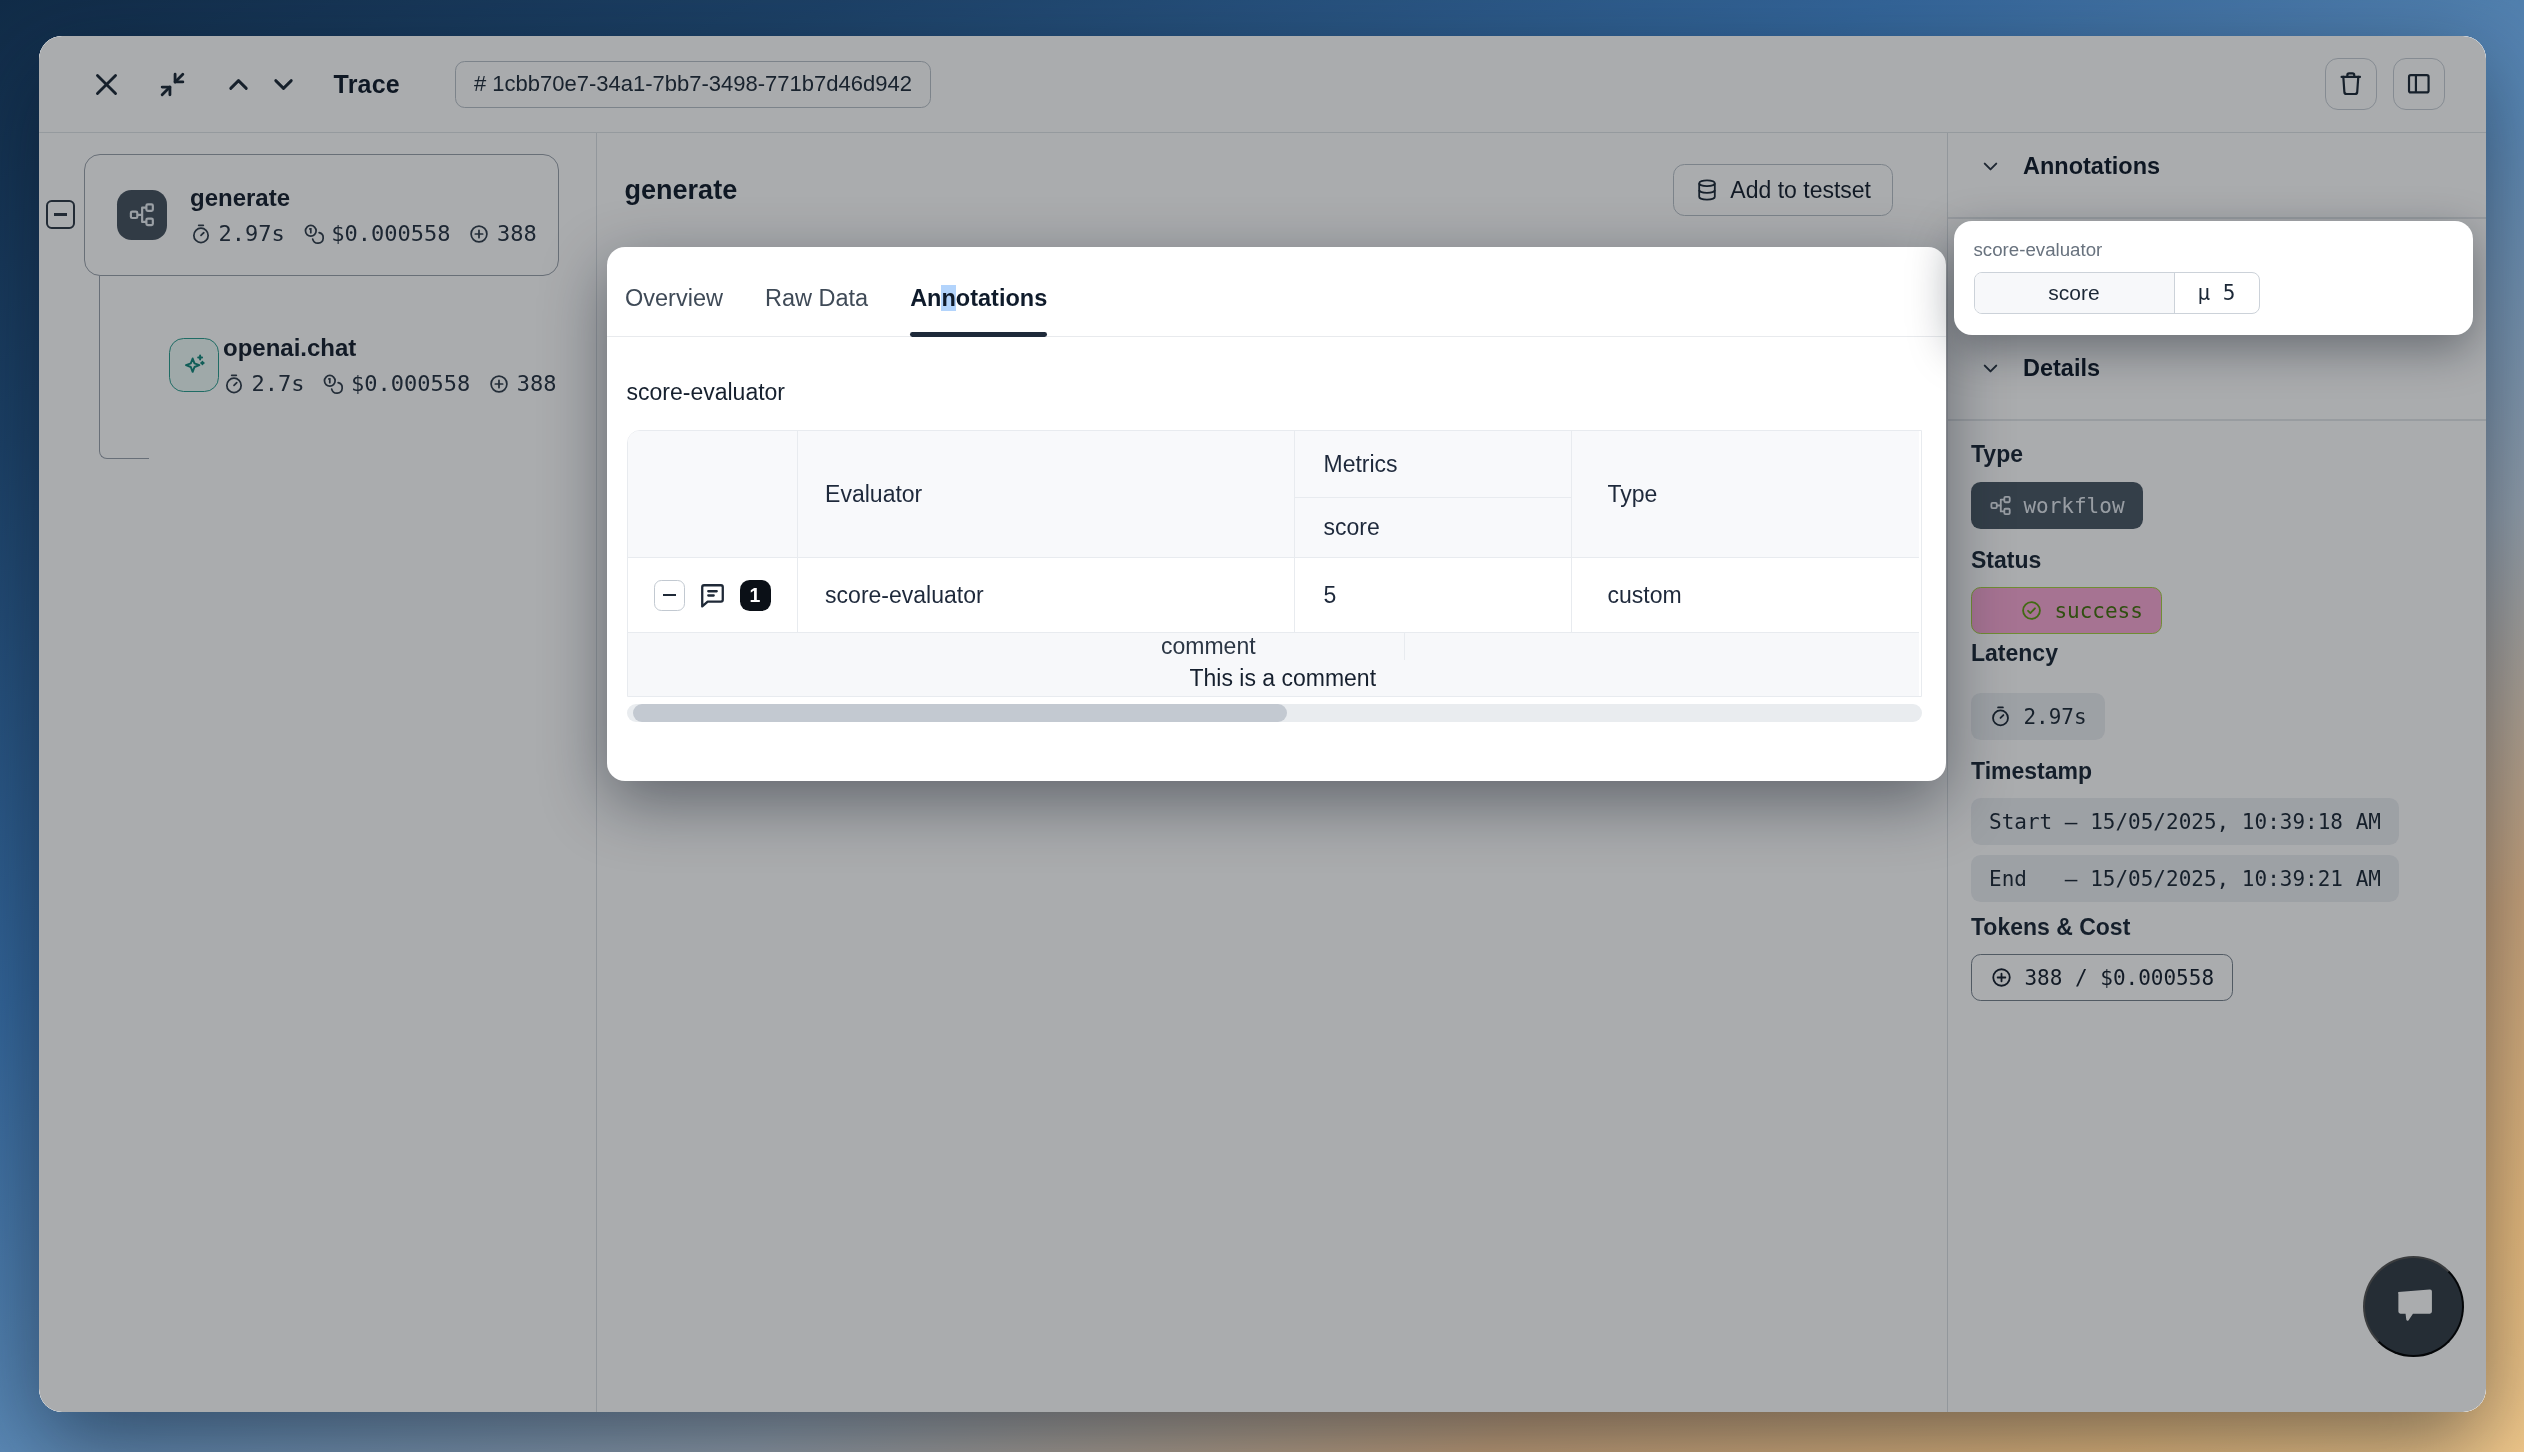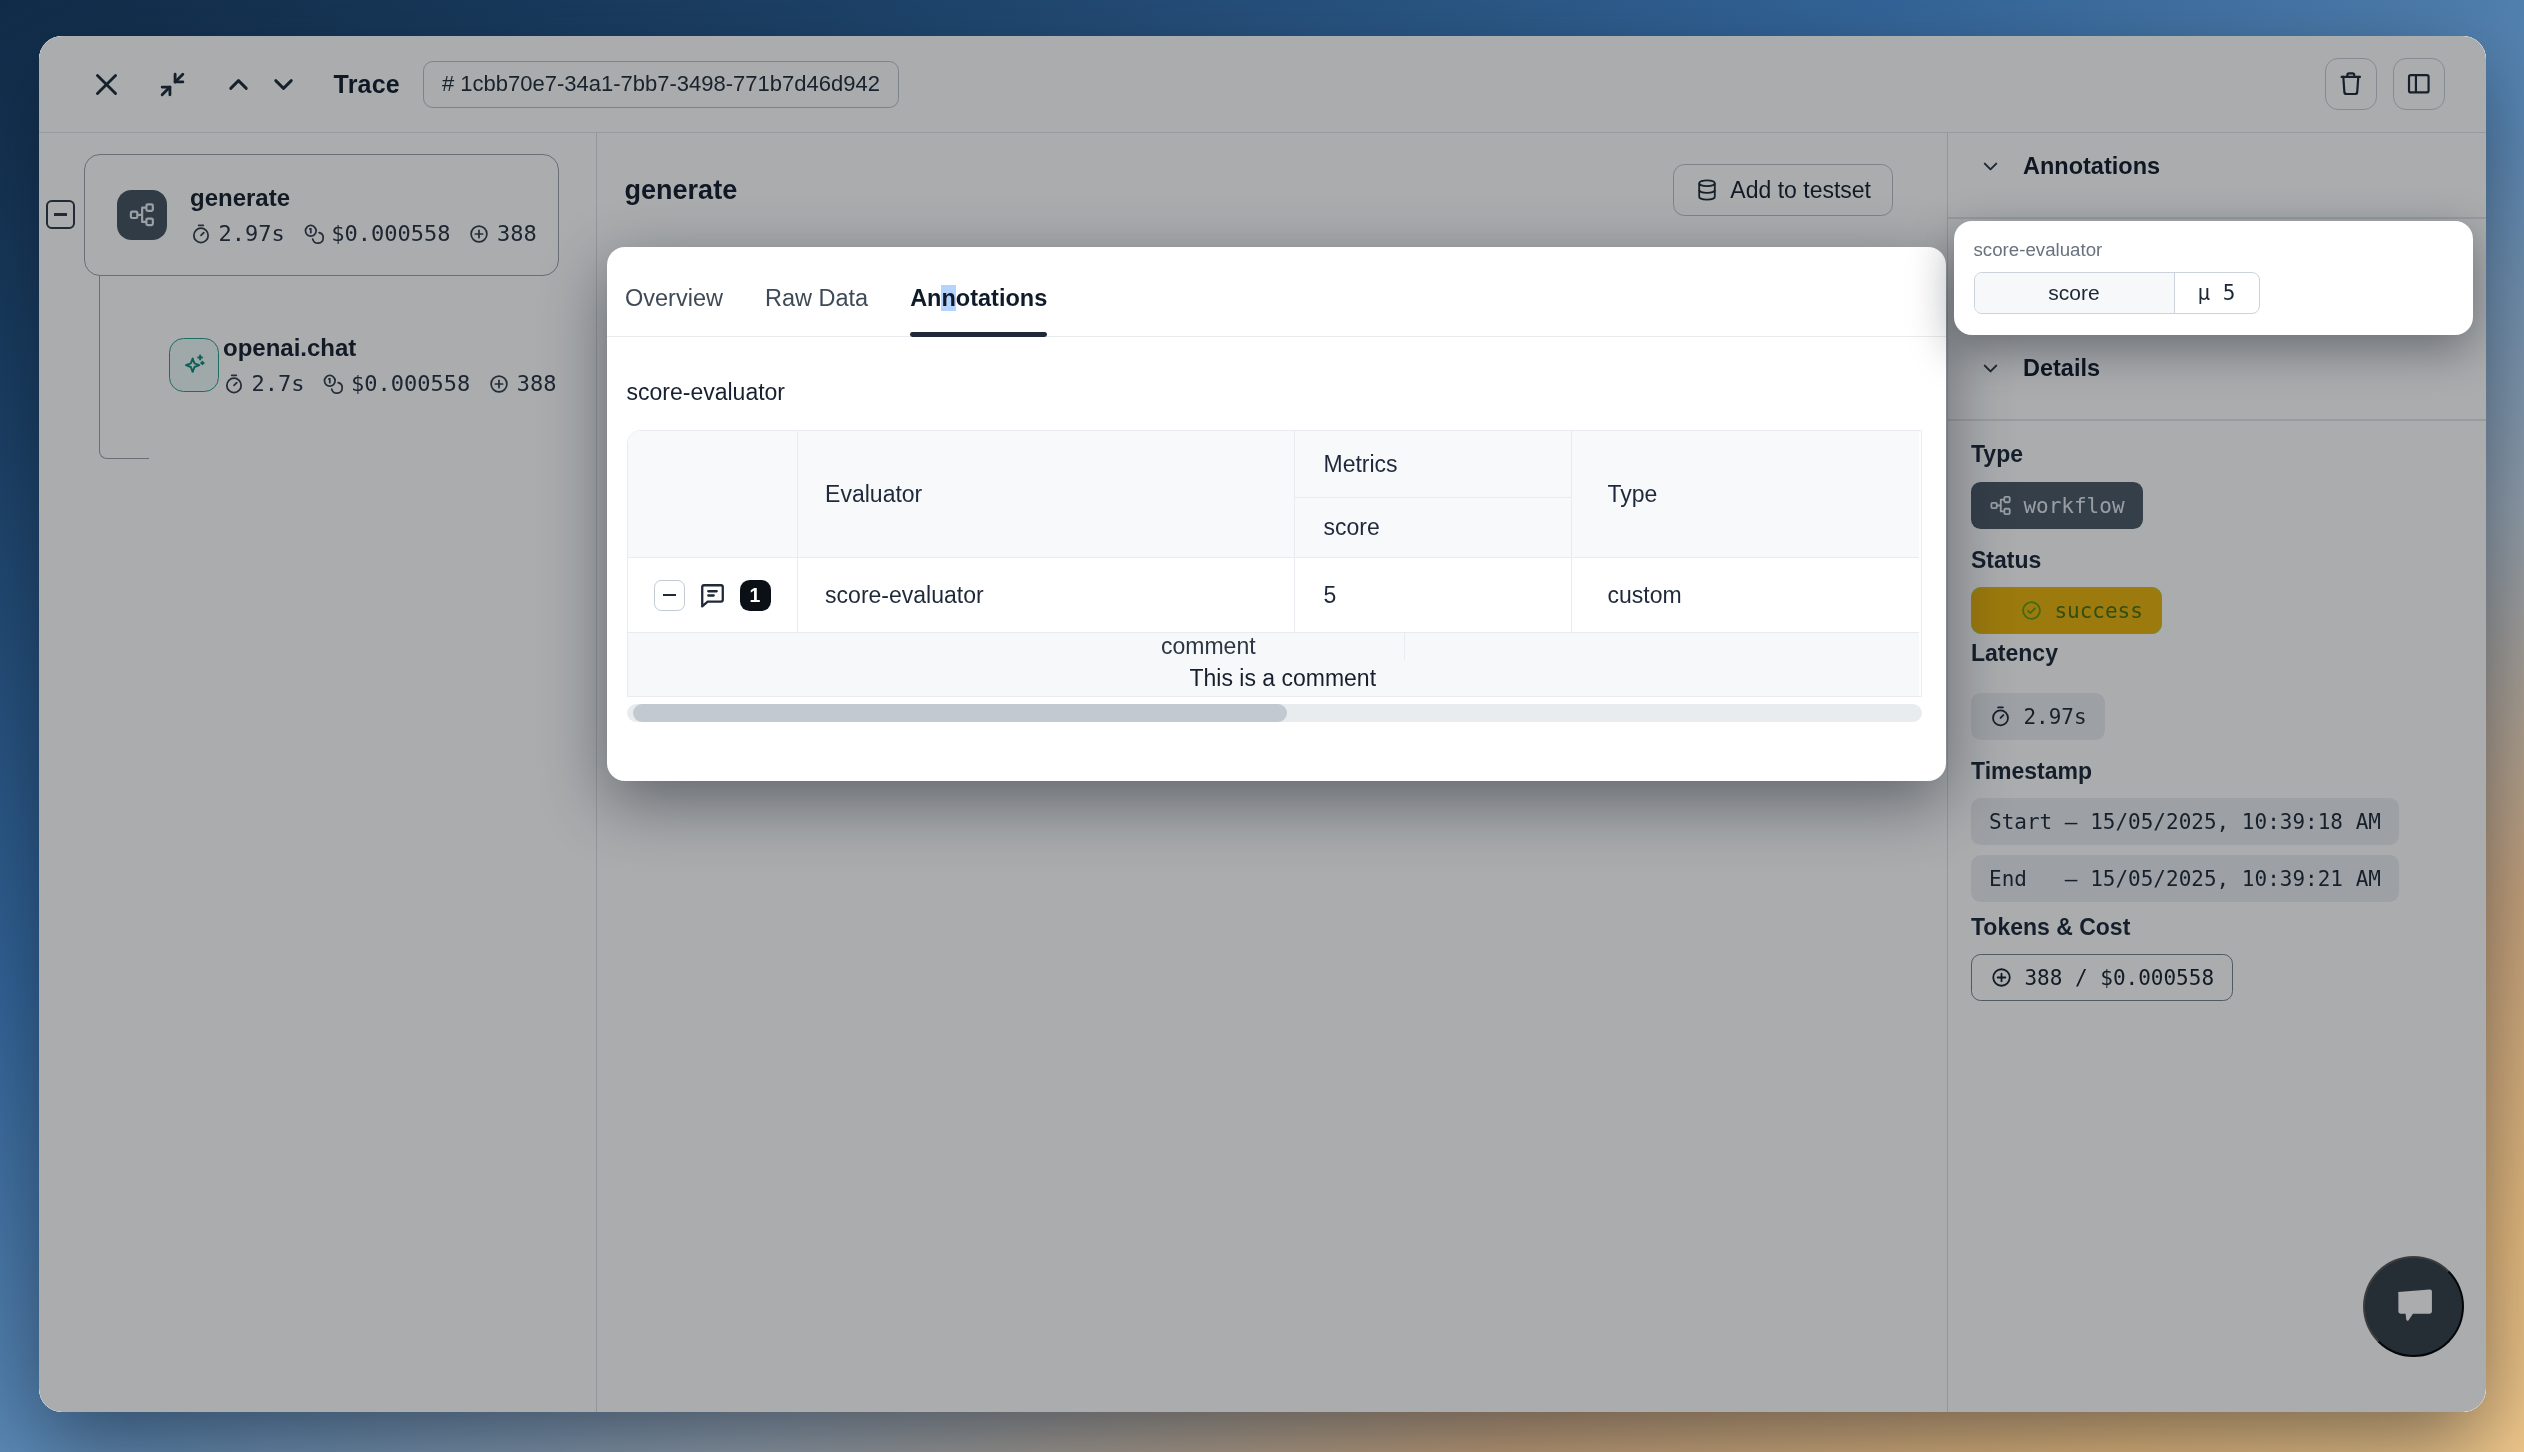--- a/index.html
+++ b/index.html
@@ -20,21 +20,21 @@
 
   
   .topbar { position:relative; height:97px; display:flex; align-items:center;
     padding:0 41px 0 45px; border-bottom:1.6px solid #dfe3e7; background:#fff; }
   .icon-btn { display:flex; align-items:center; justify-content:center; background:none; border:none;
     width:45px; height:45px; color:#1c2937; cursor:pointer; }
   .icon-btn svg { width:31px; height:31px; }
   .tb-gap { width:21px; }
   .tb-title { font-size:25px; font-weight:700; color:#111c2b; margin:0 23px 0 27.6px; letter-spacing:0.2px; }
   .trace-badge { height:47px; display:inline-flex; align-items:center; padding:0 18px;
-    border:1.6px solid #b9c0c8; border-radius:9.7px; font-size:22px; color:#212d3b; background:#fdfdfd; }
+    border:1.6px solid #b9c0c8; border-radius:9.7px; font-size:22px; color:#212d3b; background:#fdfdfd;margin-left:32px; }
   .tb-right { margin-left:auto; display:flex; gap:16px; }
   .frame-btn { width:52px; height:52px; border:1.6px solid #c7cdd4; border-radius:13px; background:#fff;
     display:flex; align-items:center; justify-content:center; color:#1c2937; cursor:pointer; }
   .frame-btn svg { width:27.6px; height:27.6px; }
 
   
   .mbody { display:flex; height:1279px; }
   .sidebar { width:558px; border-right:1.6px solid #dbdfe3; position:relative; background:#fff; }
   .main { flex:1; position:relative; background:#fff; }
   .rightpanel { width:539px; border-left:1.6px solid #dbdfe3; position:relative; background:#fff; }
@@ -74,21 +74,21 @@
   
   .sec-header { position:absolute; left:31px; display:flex; align-items:center; gap:21px;
     font-size:23.5px; font-weight:600; color:#101b2a; cursor:pointer; }
   .sec-header svg { width:23px; height:23px; color:#2b3644; }
   .rp-sep { position:absolute; left:0; right:0; height:1.6px; background:#e3e6ea; }
   .rp-label { position:absolute; left:23px; font-size:23px; font-weight:600; color:#1b2736; }
   .badge { position:absolute; left:23px; height:47px; display:inline-flex; align-items:center;
     gap:11.4px; padding:0 18px; border-radius:9.7px; font-size:21px;text-align:center; }
   .badge svg { width:23px; height:23px; }
   .badge.dark { background:#4b5865; color:#e4e9ef; }
-  .badge.green { background:#eab308; border:1.6px solid #a6cf44; color:#44700d;padding-left:48px; }
+  .badge.green { background:#f9a8d4; border:1.6px solid #a6cf44; color:#44700d;padding-left:48px; }
   .badge.green svg { color:#5f9a12; }
   .badge.gray { background:#eceef2; color:#1d2937; }
   .badge.outline { background:transparent; border:1.6px solid #77818d; color:#16202e; }
   .pre { white-space:pre; }
 
   
   .dim { position:absolute; inset:0; background:rgba(12,16,22,.35); border-radius:23px; z-index:40; }
 
   
   .popover {

